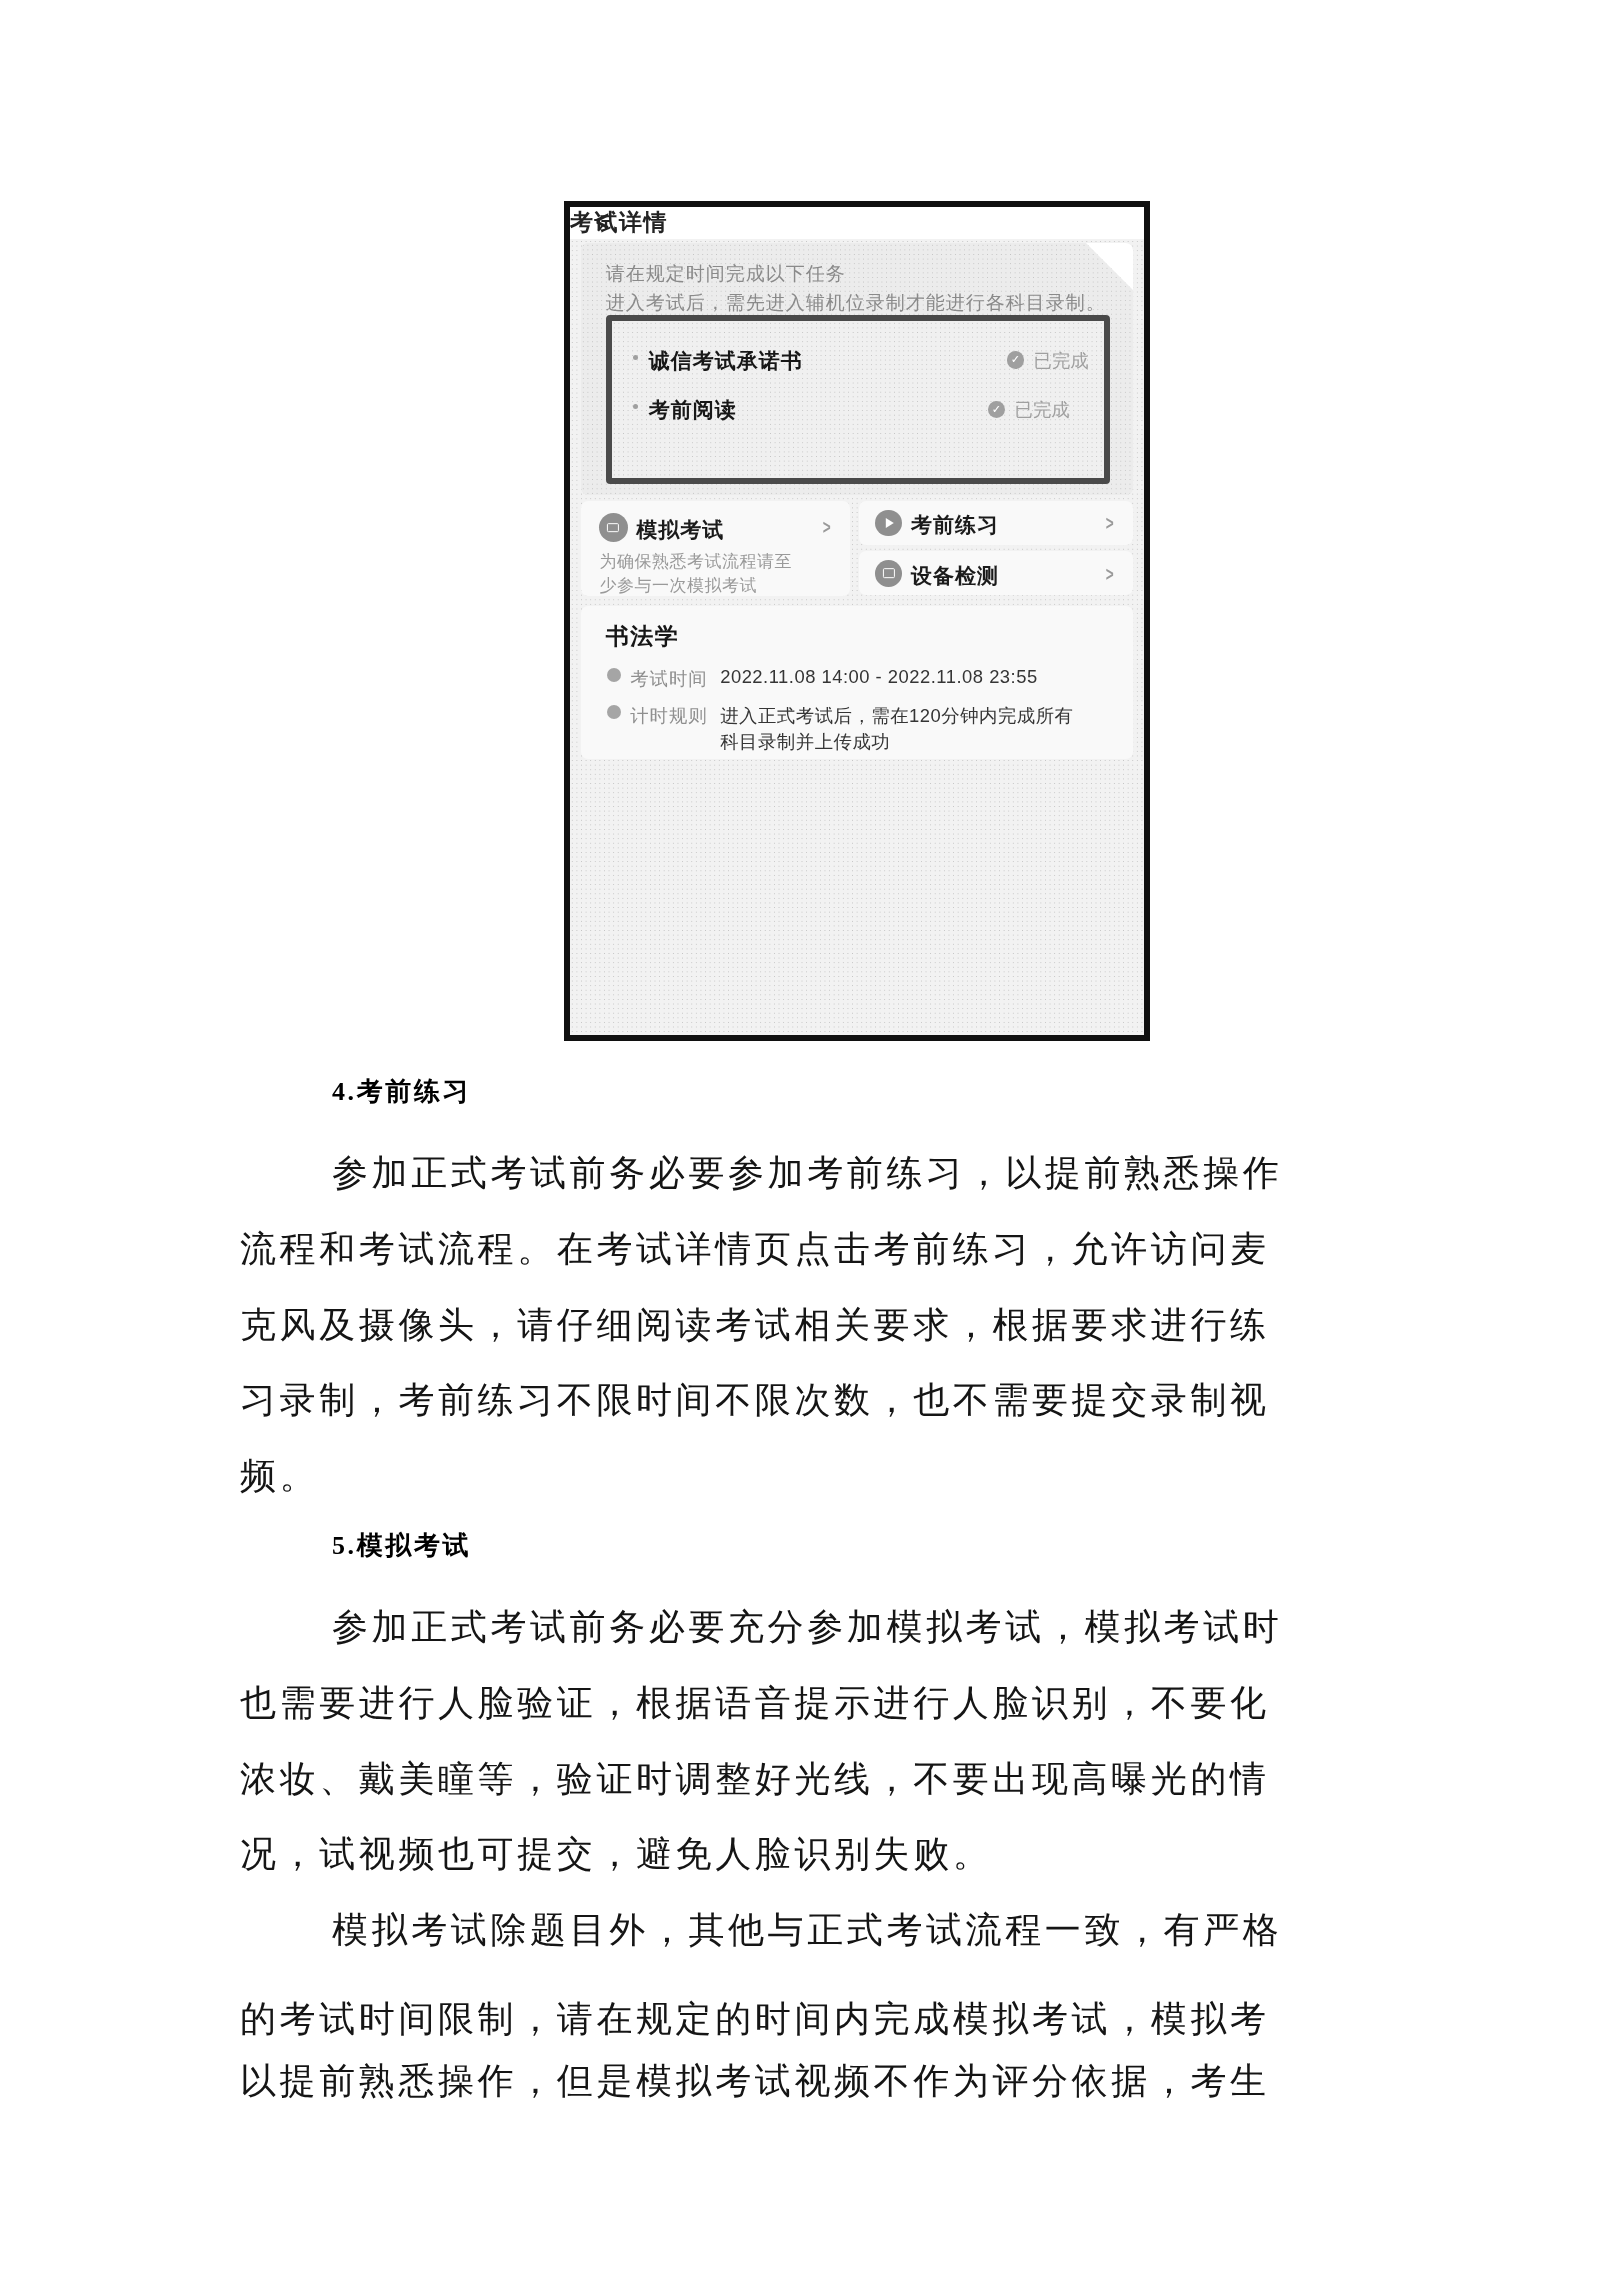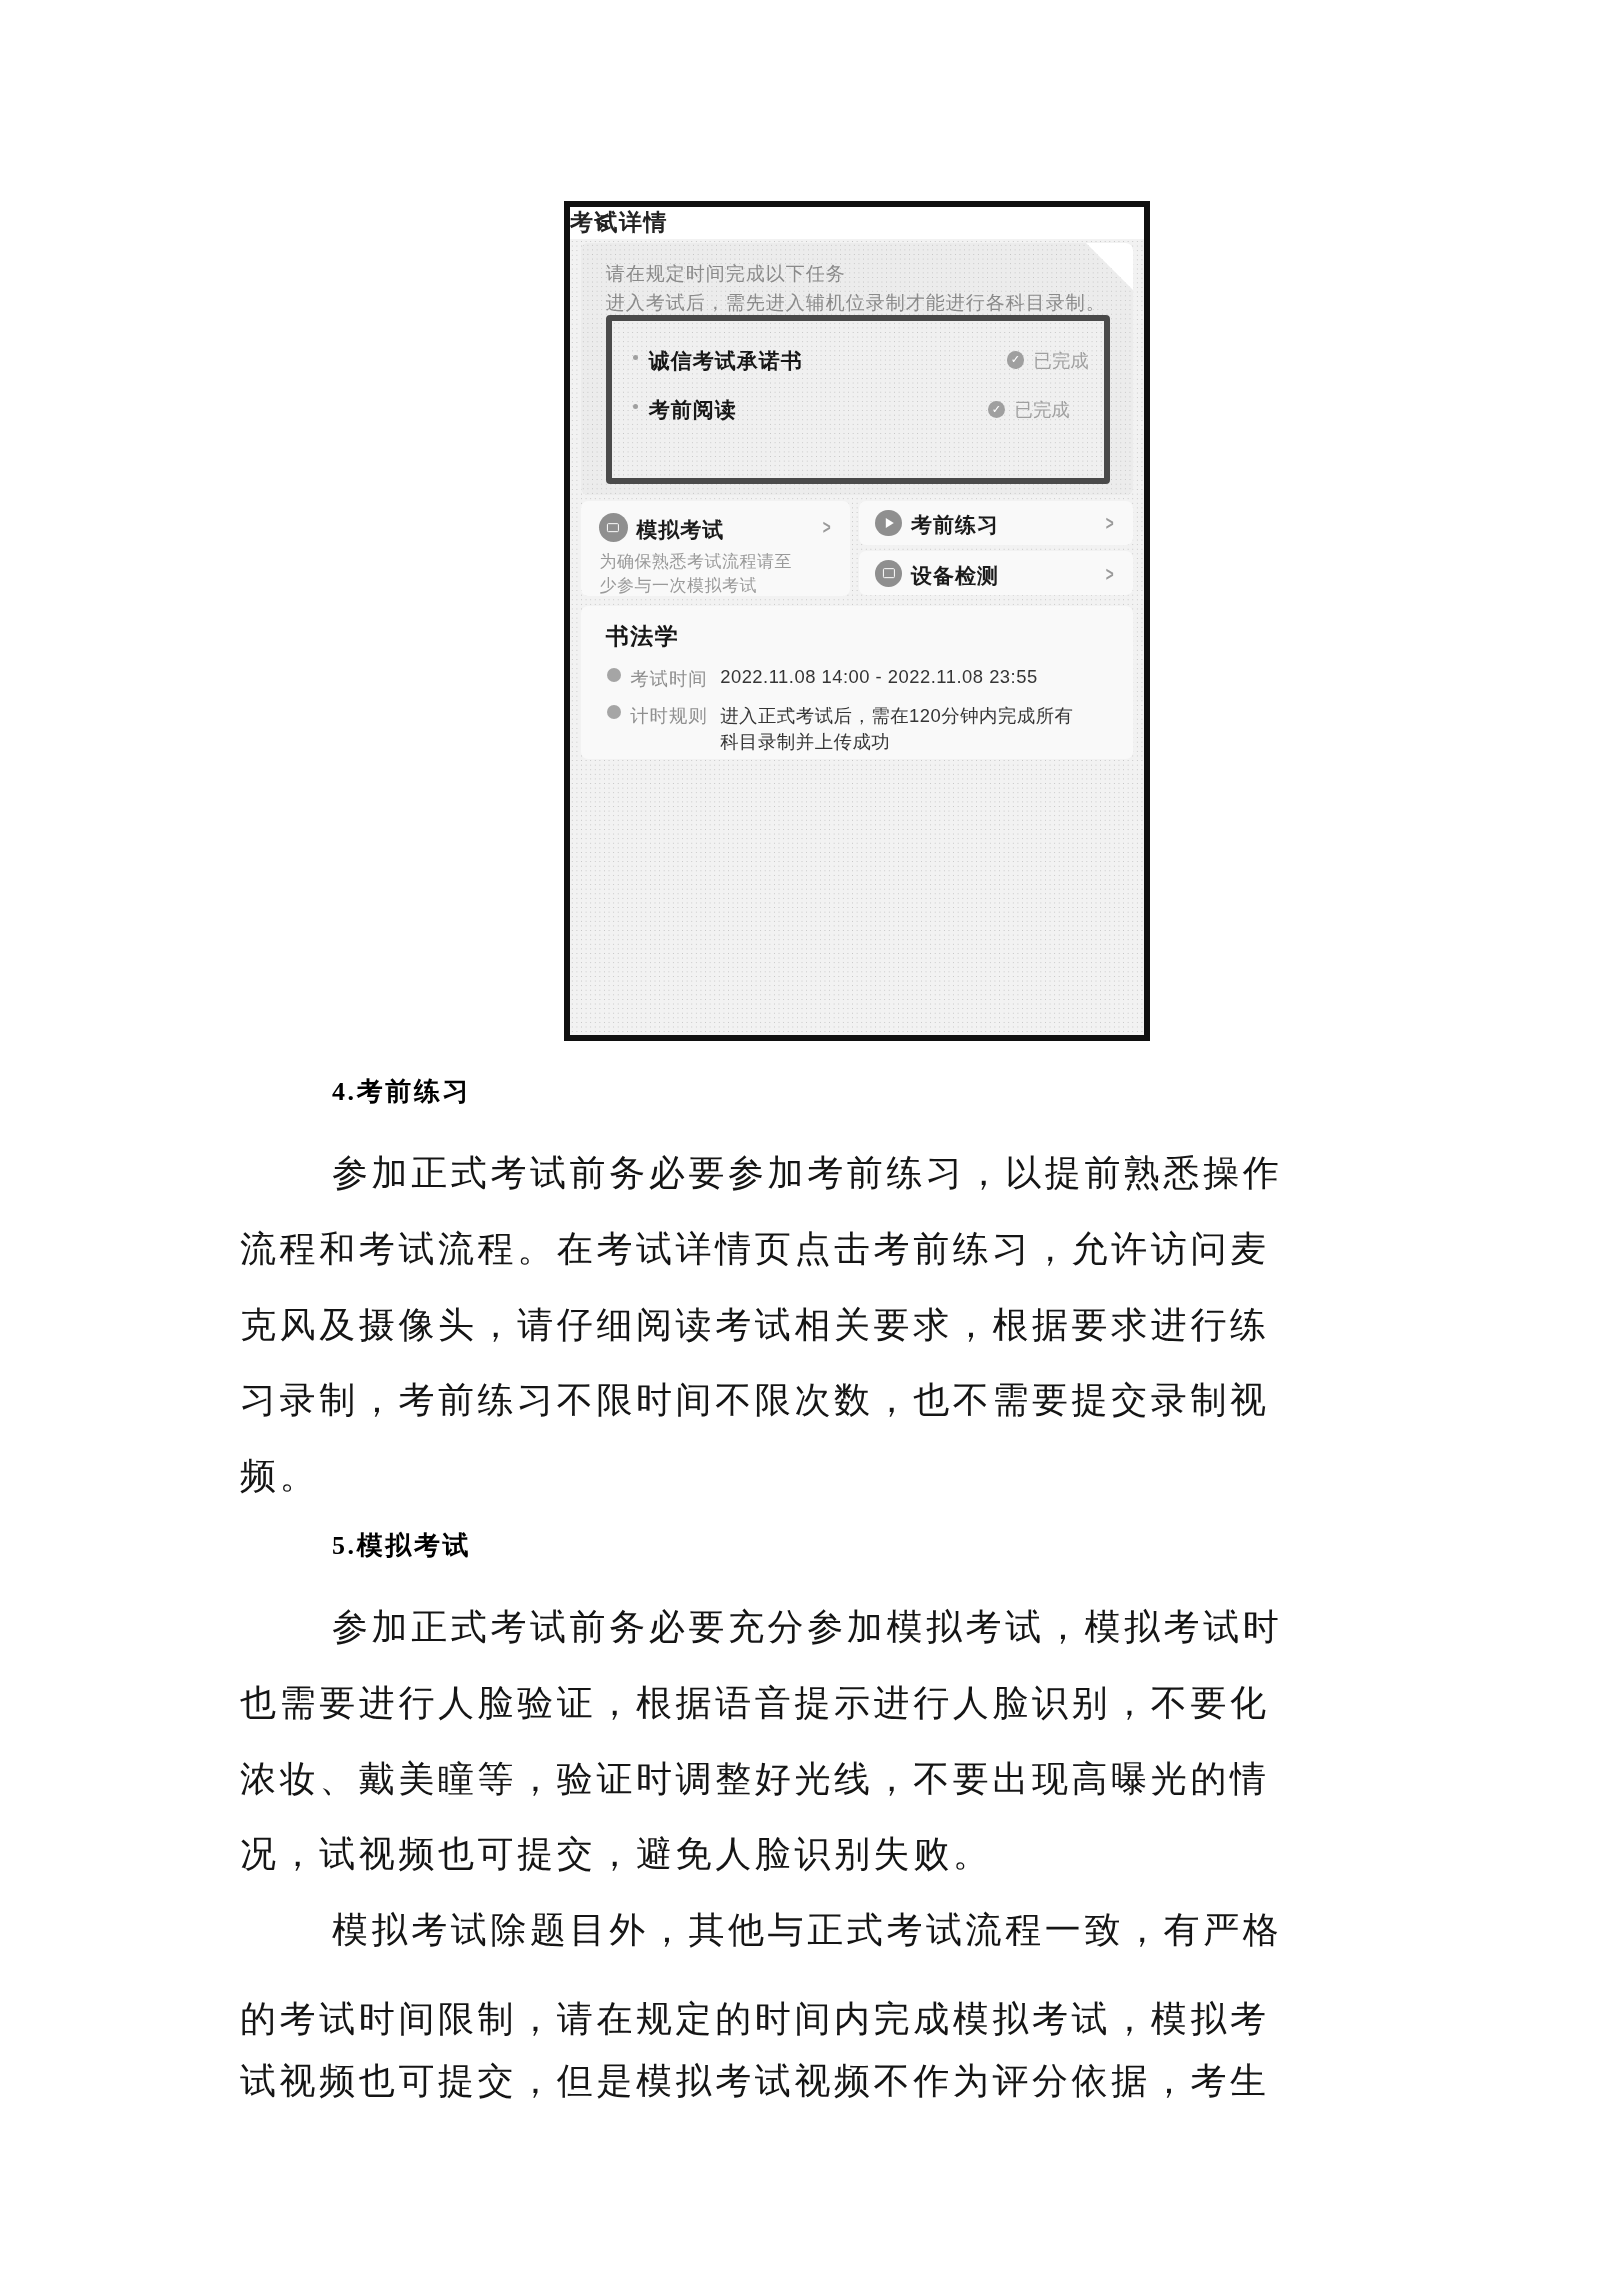--- a/index.html
+++ b/index.html
@@ -232,14 +232,14 @@
 
 <div class="doc-heading" style="left:332px;top:1528px;">5.模拟考试</div>
 
 <div class="doc-line" style="left:332px;top:1603px;">参加正式考试前务必要充分参加模拟考试，模拟考试时</div>
 <div class="doc-line" style="left:240px;top:1679px;">也需要进行人脸验证，根据语音提示进行人脸识别，不要化</div>
 <div class="doc-line" style="left:240px;top:1755px;">浓妆、戴美瞳等，验证时调整好光线，不要出现高曝光的情</div>
 <div class="doc-line" style="left:240px;top:1830px;">况，试视频也可提交，避免人脸识别失败。</div>
 
 <div class="doc-line" style="left:332px;top:1906px;">模拟考试除题目外，其他与正式考试流程一致，有严格</div>
 <div class="doc-line" style="left:240px;top:1982px;margin-top:13px;">的考试时间限制，请在规定的时间内完成模拟考试，模拟考</div>
-<div class="doc-line" style="left:240px;top:2057px;">试视频也可提交，但是模拟考试视频不作为评分依据，考生</div>
+<div class="doc-line" style="left:240px;top:2057px;">以提前熟悉操作，但是模拟考试视频不作为评分依据，考生</div>
 
 
 </body></html>

